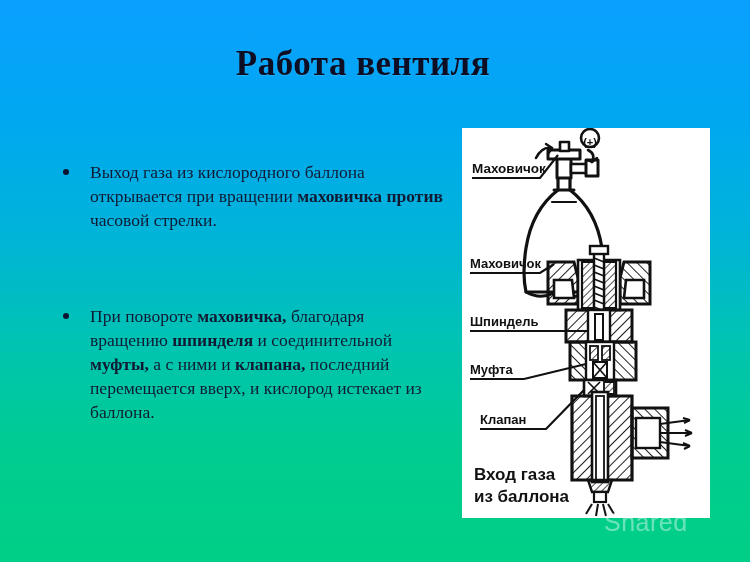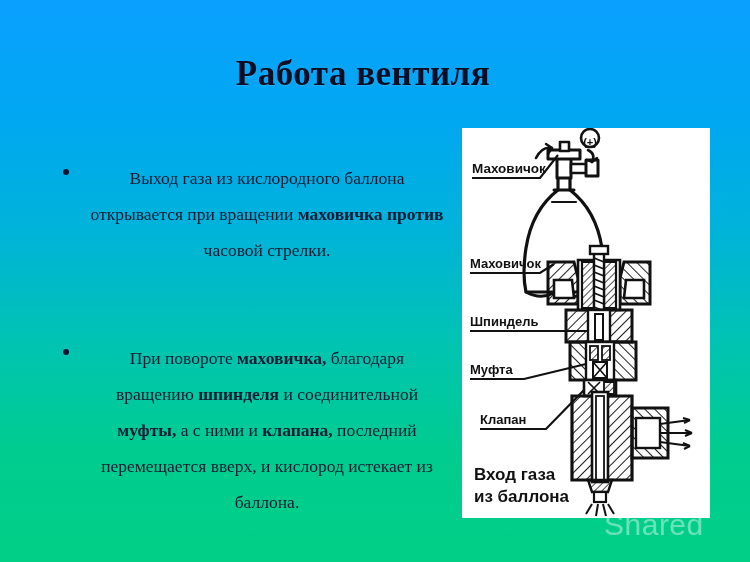--- a/index.html
+++ b/index.html
@@ -25,21 +25,21 @@
         #00c4b0 62%,
         #00cc90 80%,
         #00cf86 100%);
     overflow: hidden;
   }
 
   
   #title {
     position: absolute;
     left: 0;
-    top: 54px;
+    top: 44px;
     width: 726px;
     text-align: center;
     font-family: "Liberation Serif", serif;
     font-weight: bold;
     font-size: 35px;
     letter-spacing: 0.5px;
     color: #0d0d23;
     text-shadow: 0 1px 0 rgba(255,255,255,0.12);
   }
 
@@ -50,22 +50,22 @@
     top: 160px;
     width: 392px;
   }
   .bullet {
     position: relative;
     display: block;
     padding-left: 38px;
     color: #101a33;
     font-family: "Liberation Serif", serif;
     font-size: 17.5px;
-    line-height: 36px;
-    text-align: center;
+    line-height: 24px;
+    text-align: left;
   }
   .bullet .dot {
     position: absolute;
     left: 11px;
     top: 9px;
     width: 6px;
     height: 6px;
     background: #0d1430;
     border-radius: 50%;
   }
@@ -90,21 +90,21 @@
     width: 248px;
     height: 390px;
   }
 
   
   #watermark {
     position: absolute;
     left: 604px;
     top: 508px;
     font-family: "Liberation Sans", sans-serif;
-    font-size: 30px;
+    font-size: 25px;
     color: rgba(255, 255, 255, 0.42);
     letter-spacing: 0.5px;
     pointer-events: none;
     white-space: nowrap;
   }
 </style>
 </head>
 <body>
 
 <div id="slide">

